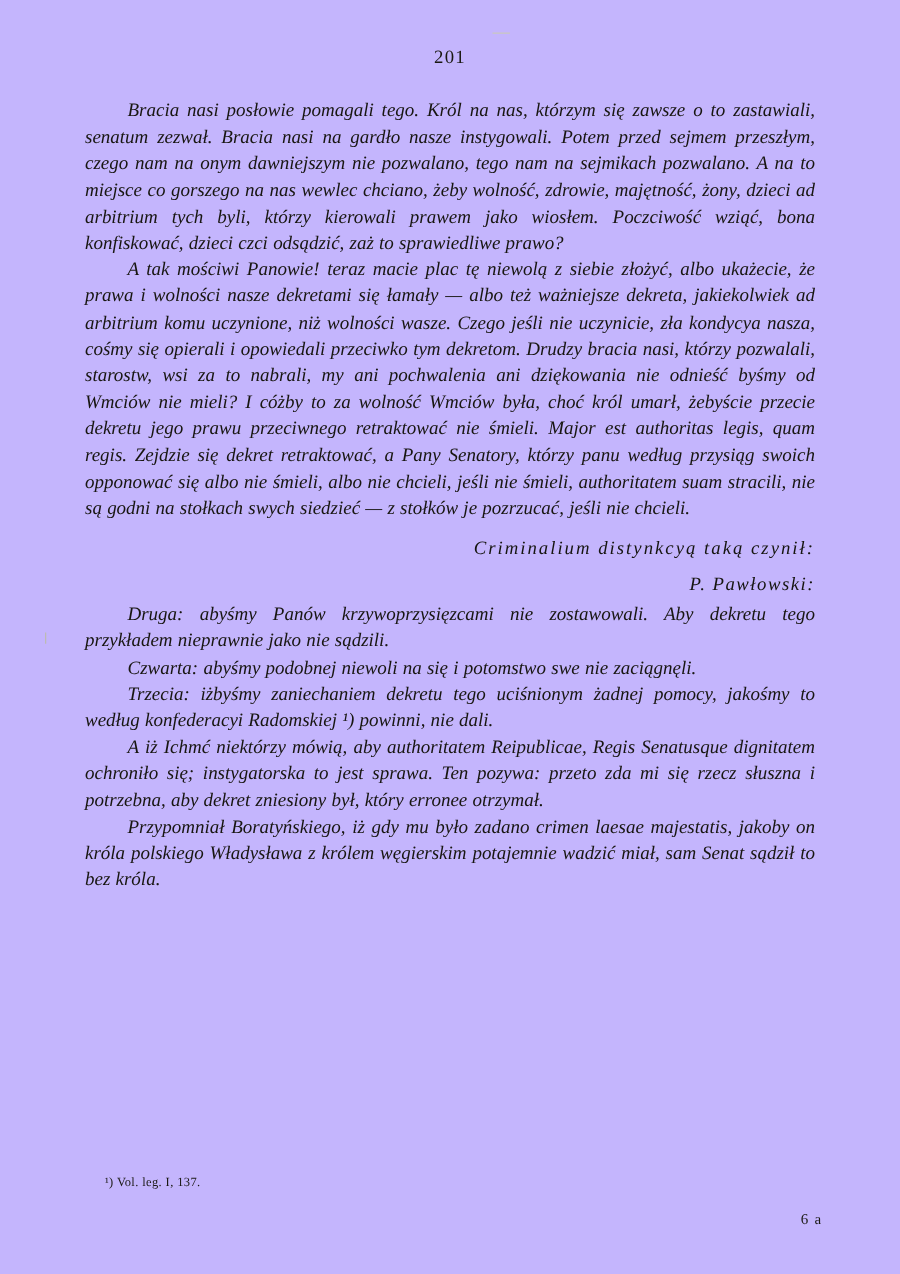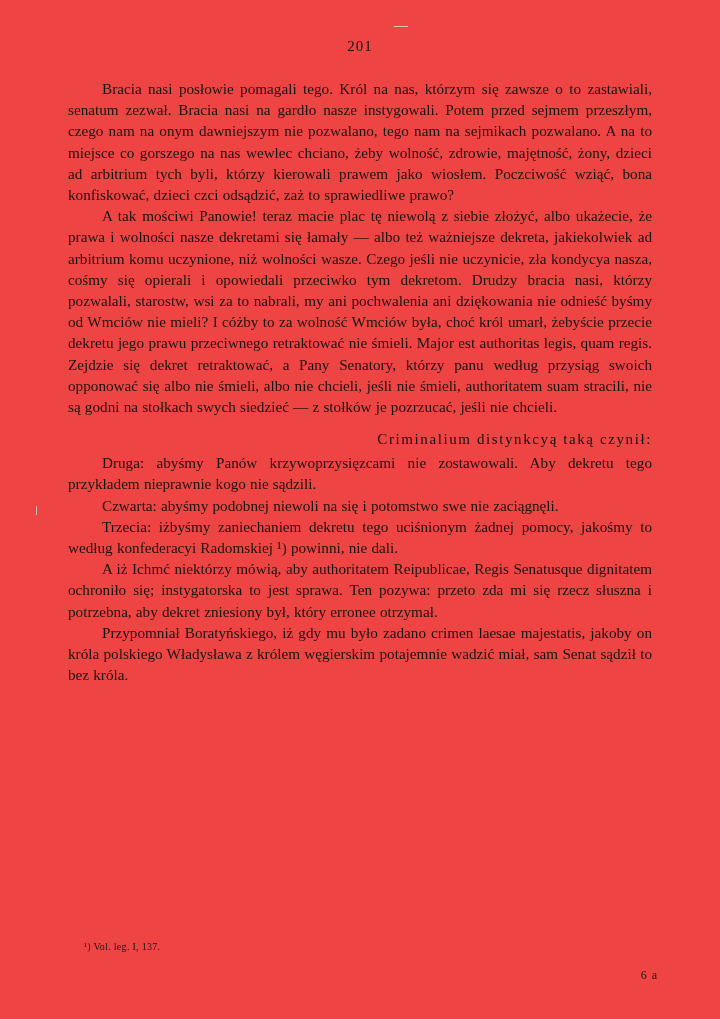--- a/index.html
+++ b/index.html
@@ -12,37 +12,38 @@
     height: 1019px;
     font-family: "Liberation Serif", serif;
     color: #17150f;
     position: relative;
     overflow: hidden;
   }
   .page {
     width: 720px;
     height: 1019px;
     position: relative;
-    background: #ef4444;
+    background: #c4b5fd;
   }
   .page-number {
     position: absolute;
     top: 38px;
     left: 0;
     width: 720px;
     text-align: center;
     font-size: 15px;
     letter-spacing: 1px;
     color: #1a1811;
   }
   .content {
     position: absolute;
     top: 78px;
     left: 68px;
     width: 584px;
+    font-style: italic;
   }
   p.body {
     margin: 0;
     font-size: 15.2px;
     line-height: 21.2px;
     text-align: justify;
     text-indent: 34px;
     color: #181611;
     word-spacing: 0.4px;
   }
@@ -101,21 +102,22 @@
 
   <div class="page-number">201</div>
 
   <div class="content">
 
     <p class="body">Bracia nasi posłowie pomagali tego.   Król na nas, którzym się zawsze o to zastawiali, senatum zezwał.  Bracia nasi na gardło nasze instygowali. Potem przed sejmem przeszłym,  czego nam na onym dawniejszym nie pozwalano, tego nam na sejmikach pozwalano.   A na to miejsce co gorszego na nas wewlec chciano, żeby wolność, zdrowie, majętność, żony, dzieci ad arbitrium tych byli, którzy kierowali prawem jako wiosłem.   Poczciwość wziąć, bona konfiskować, dzieci czci odsądzić, zaż to sprawiedliwe prawo?</p>
     <p class="body">A tak mościwi Panowie! teraz macie plac tę niewolą z siebie złożyć, albo ukażecie, że prawa i wolności nasze dekretami się łamały — albo też ważniejsze dekreta, jakiekolwiek ad arbitrium komu uczynione, niż wolności wasze.   Czego jeśli nie uczynicie, zła kondycya nasza, cośmy się opierali i opowiedali przeciwko tym dekretom.   Drudzy bracia nasi, którzy pozwalali, starostw, wsi za to nabrali, my ani pochwalenia ani dziękowania nie odnieść byśmy od Wmciów nie mieli? I cóżby to za wolność Wmciów była, choć król umarł, żebyście przecie dekretu jego prawu przeciwnego retraktować nie śmieli.   Major est authoritas legis, quam regis.   Zejdzie się dekret retraktować, a Pany Senatory, którzy panu według przysiąg swoich opponować się albo nie śmieli, albo nie chcieli, jeśli nie śmieli, authoritatem suam stracili, nie są godni na stołkach swych siedzieć — z stołków je pozrzucać, jeśli nie chcieli.</p>
 
     <div class="heading">Criminalium distynkcyą taką czynił:</div>
 
-    <p class="body">Druga: abyśmy Panów krzywoprzysięzcami nie zostawowali.  Aby dekretu tego przykładem nieprawnie kogo nie sądzili.</p>
+    <div class="heading name small-gap">P. Pawłowski:</div>
+    <p class="body">Druga: abyśmy Panów krzywoprzysięzcami nie zostawowali.  Aby dekretu tego przykładem nieprawnie jako nie sądzili.</p>
     <p class="body">Czwarta: abyśmy podobnej niewoli na się i potomstwo swe nie zaciągnęli.</p>
     <p class="body">Trzecia: iżbyśmy zaniechaniem dekretu tego uciśnionym żadnej pomocy, jakośmy to według konfederacyi Radomskiej ¹) powinni, nie dali.</p>
     <p class="body">A iż Ichmć niektórzy mówią, aby authoritatem Reipublicae, Regis Senatusque dignitatem ochroniło się; instygatorska to jest sprawa.  Ten pozywa: przeto zda mi się rzecz słuszna i potrzebna, aby dekret zniesiony był, który erronee otrzymał.</p>
 
     <p class="body">Przypomniał Boratyńskiego, iż gdy mu było zadano crimen laesae majestatis, jakoby on króla polskiego Władysława z królem węgierskim potajemnie wadzić miał, sam Senat sądził to bez króla.</p>
 
   </div>
 
   <div class="footnote">¹) Vol. leg. I, 137.</div>
   <div class="folio">6 a</div>

